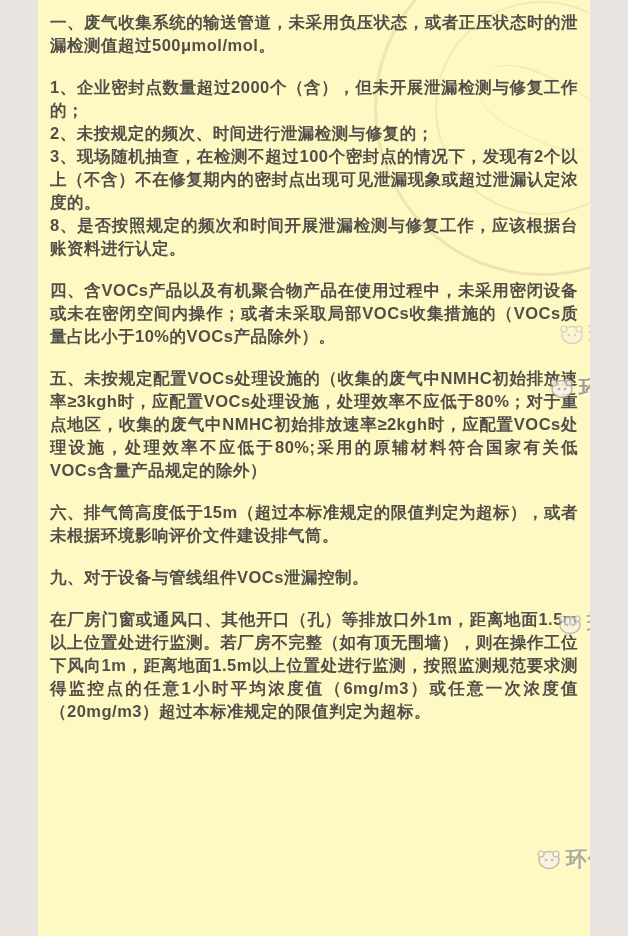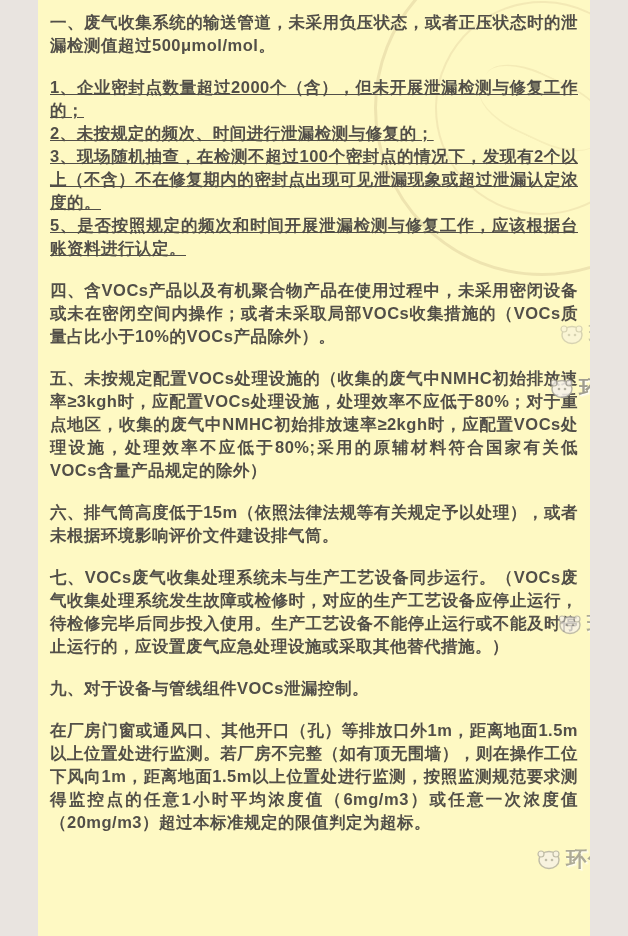--- a/index.html
+++ b/index.html
@@ -17,21 +17,21 @@
     z-index:2;
     padding:11px 12px 0 12px;
     font-size:16.5px;
     line-height:23px;
     letter-spacing:0.5px;
     font-weight:600;
     text-align:justify;
   }
   .content p{margin:0 0 19px 0;}
   .violation-list p{margin:0;}
-  .violation-list{margin:0 0 19px 0;text-decoration:underline;}
+  .violation-list{margin:0 0 19px 0;}
 
   
   .seal{
     position:absolute;
     z-index:1;
     top:-60px;right:-120px;
     width:330px;height:330px;
     border:3px solid rgba(203,178,132,0.30);
     border-radius:50%;
     pointer-events:none;
@@ -85,27 +85,26 @@
     <div class="scribble"></div>
   </div>
 
   <div class="content">
     <p>一、废气收集系统的输送管道，未采用负压状态，或者正压状态时的泄漏检测值超过500μmol/mol。</p>
 
     <div class="violation-list">
       <p>1、企业密封点数量超过2000个（含），但未开展泄漏检测与修复工作的；</p>
       <p>2、未按规定的频次、时间进行泄漏检测与修复的；</p>
       <p>3、现场随机抽查，在检测不超过100个密封点的情况下，发现有2个以上（不含）不在修复期内的密封点出现可见泄漏现象或超过泄漏认定浓度的。</p>
-      <p>5、是否按照规定的频次和时间开展泄漏检测与修复工作，应该根据台账资料进行认定。</p>
+      <p>8、是否按照规定的频次和时间开展泄漏检测与修复工作，应该根据台账资料进行认定。</p>
     </div>
 
     <p>四、含VOCs产品以及有机聚合物产品在使用过程中，未采用密闭设备或未在密闭空间内操作；或者未采取局部VOCs收集措施的（VOCs质量占比小于10%的VOCs产品除外）。</p>
     <p>五、未按规定配置VOCs处理设施的（收集的废气中NMHC初始排放速率≥3kgh时，应配置VOCs处理设施，处理效率不应低于80%；对于重点地区，收集的废气中NMHC初始排放速率≥2kgh时，应配置VOCs处理设施，处理效率不应低于80%;采用的原辅材料符合国家有关低VOCs含量产品规定的除外）</p>
-    <p>六、排气筒高度低于15m（依照法律法规等有关规定予以处理），或者未根据环境影响评价文件建设排气筒。</p>
-    <p>七、VOCs废气收集处理系统未与生产工艺设备同步运行。（VOCs废气收集处理系统发生故障或检修时，对应的生产工艺设备应停止运行，待检修完毕后同步投入使用。生产工艺设备不能停止运行或不能及时停止运行的，应设置废气应急处理设施或采取其他替代措施。）</p>
+    <p>六、排气筒高度低于15m（超过本标准规定的限值判定为超标），或者未根据环境影响评价文件建设排气筒。</p>
     <p>九、对于设备与管线组件VOCs泄漏控制。</p>
     <p>在厂房门窗或通风口、其他开口（孔）等排放口外1m，距离地面1.5m以上位置处进行监测。若厂房不完整（如有顶无围墙），则在操作工位下风向1m，距离地面1.5m以上位置处进行监测，按照监测规范要求测得监控点的任意1小时平均浓度值（6mg/m3）或任意一次浓度值（20mg/m3）超过本标准规定的限值判定为超标。</p>
   </div>
 
   <div class="wm wm-1">
     <span class="logo">
       <svg width="26" height="22" viewBox="0 0 26 22">
         <ellipse cx="14" cy="12" rx="10" ry="8.5" fill="#f6f1ea" stroke="#a9a69d" stroke-width="1.4"></ellipse>
         <circle cx="6" cy="6" r="3" fill="#f6f1ea" stroke="#a9a69d" stroke-width="1.2"></circle>
         <circle cx="21" cy="6" r="3" fill="#f6f1ea" stroke="#a9a69d" stroke-width="1.2"></circle>

